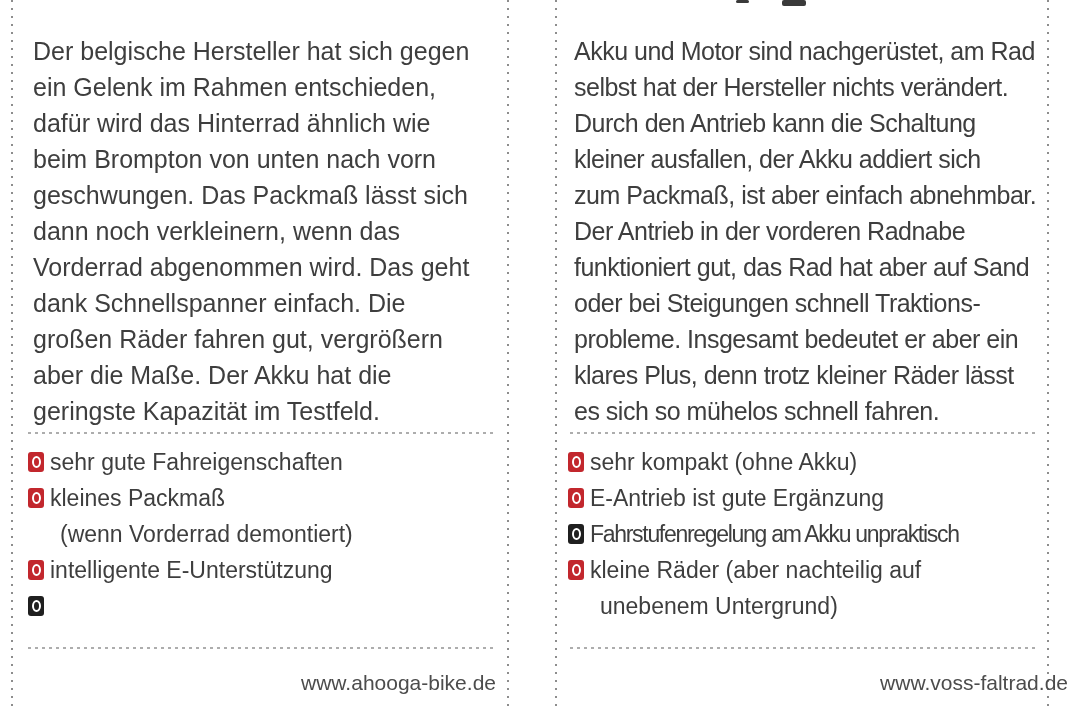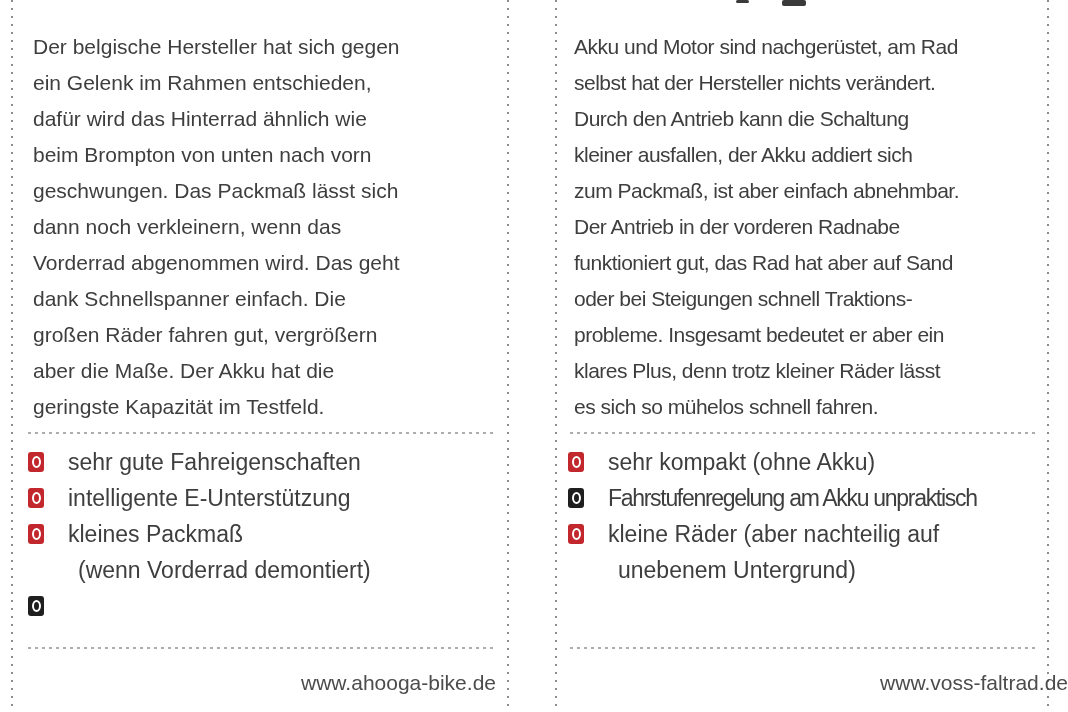--- a/index.html
+++ b/index.html
@@ -11,38 +11,38 @@
   .vline{
     position:absolute;top:0;bottom:0;width:2px;
     background:repeating-linear-gradient(to bottom,#8d8d8d 0 2px,transparent 2px 8px);
   }
   .hsep{
     position:absolute;height:2px;
     background:repeating-linear-gradient(to right,#adadad 0 3px,transparent 3px 7px);
   }
   .para{
     position:absolute;top:8px;
-    font-size:21px;line-height:36px;white-space:pre-line;
+    font-size:25px;line-height:36px;white-space:pre-line;
   }
   .tight{letter-spacing:-0.5px;}
   .list{
     position:absolute;top:444px;
     font-size:23px;line-height:36px;
     display:flex;flex-direction:column;
   }
   .item{display:flex;align-items:flex-start;}
   .sym{
     flex:0 0 auto;width:16px;height:20px;border-radius:3px;margin-top:8px;
     display:flex;align-items:center;justify-content:center;
   }
   .sym.plus{background:var(--plus,#c2272d);}
   .sym.minus{background:var(--minus,#1f1f1f);}
   .ring{width:9px;height:12px;border:2px solid #fff;border-radius:50%;box-sizing:border-box;}
   .li-text{
-    margin-left:24px;white-space:pre-line;
+    margin-left:6px;white-space:pre-line;
     padding-left:10px;text-indent:-10px;
   }
   .condensed{letter-spacing:-1.3px;}
   .url{
     position:absolute;top:668px;text-align:right;
     font-size:21px;line-height:30px;color:#4c4c4c;text-decoration:none;
     display:block;
   }
   .remnant{position:absolute;background:#3a3a3a;border-radius:2px;}
 </style>
@@ -76,28 +76,28 @@
     <li class="item">
       <span class="sym plus">
           <span class="ring"></span>
         </span>
       <span class="li-text">sehr gute Fahreigenschaften</span>
     </li>
     <li class="item">
       <span class="sym plus">
           <span class="ring"></span>
         </span>
-      <span class="li-text">intelligente E-Unterstützung</span>
+      <span class="li-text">kleines Packmaß
+(wenn Vorderrad demontiert)</span>
     </li>
     <li class="item">
       <span class="sym plus">
           <span class="ring"></span>
         </span>
-      <span class="li-text">kleines Packmaß
-(wenn Vorderrad demontiert)</span>
+      <span class="li-text">intelligente E-Unterstützung</span>
     </li>
     <li class="item">
       <span class="sym minus">
           <span class="ring"></span>
         </span>
     </li>
   </ul>
 
   <div class="hsep" style="left:28px;top:647px;width:468px"></div>
 
@@ -120,20 +120,26 @@
   <div class="hsep" style="left:570px;top:432px;width:468px"></div>
 
   <ul class="list" style="left:568px;width:474px;margin:0;padding:0;list-style:none">
     <li class="item">
       <span class="sym plus">
           <span class="ring"></span>
         </span>
       <span class="li-text">sehr kompakt (ohne Akku)</span>
     </li>
     <li class="item">
+      <span class="sym plus">
+          <span class="ring"></span>
+        </span>
+      <span class="li-text">E-Antrieb ist gute Ergänzung</span>
+    </li>
+    <li class="item">
       <span class="sym minus">
           <span class="ring"></span>
         </span>
       <span class="li-text condensed">Fahrstufenregelung am Akku unpraktisch</span>
     </li>
     <li class="item">
       <span class="sym plus">
           <span class="ring"></span>
         </span>
       <span class="li-text">kleine Räder (aber nachteilig auf

